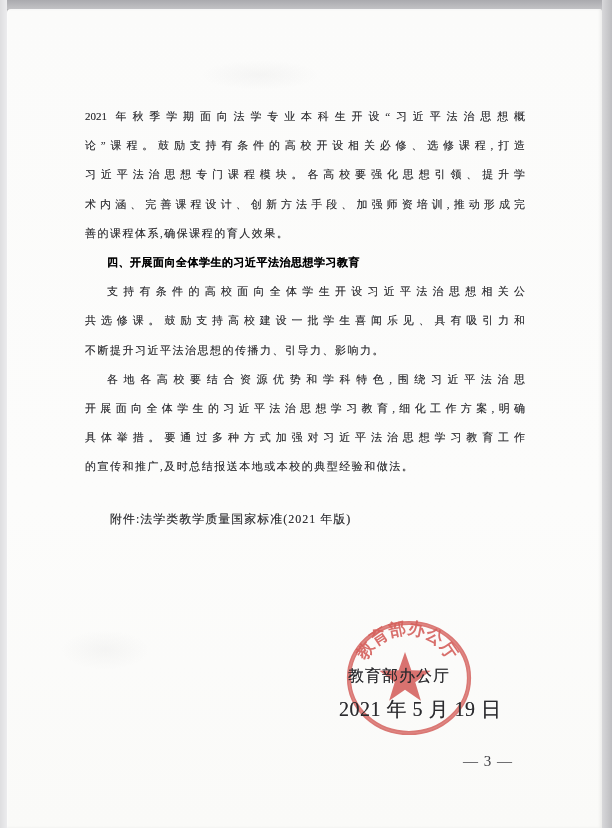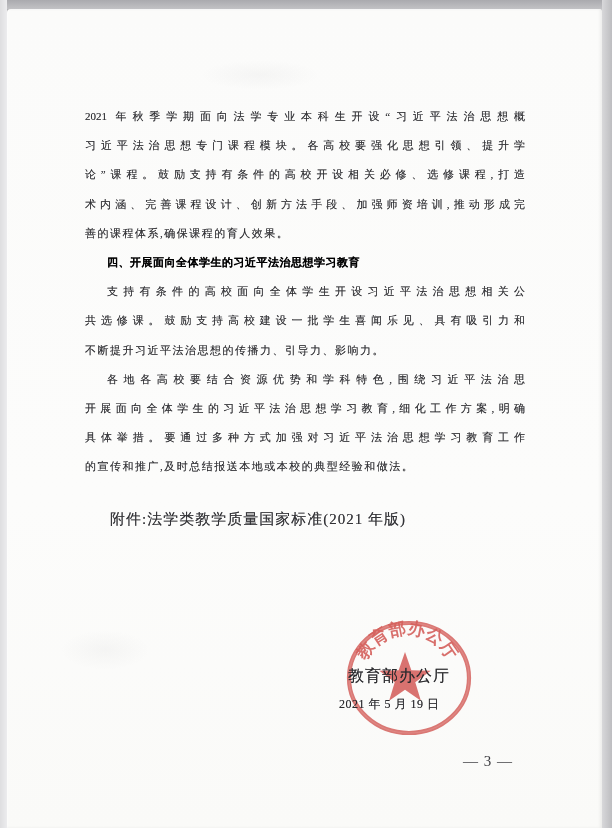--- a/index.html
+++ b/index.html
@@ -39,35 +39,35 @@
     text-shadow:0 0 0.5px rgba(40,40,46,0.55);
   }
   .line.end{text-align-last:left;letter-spacing:1.5px;}
   .line.indent{text-indent:2em;}
   .line.heading{
     text-align-last:left;font-weight:bold;text-indent:2em;
     letter-spacing:0.5px;color:#000000;
     text-shadow:0 0 0.6px rgba(20,20,25,0.8);
   }
   .attachment{
-    height:29.2px;line-height:29.2px;font-size:15px;
+    height:29.2px;line-height:29.2px;font-size:12px;
     margin-top:24px;padding-left:25px;letter-spacing:1px;
     text-shadow:0 0 0.5px rgba(40,40,46,0.55);
   }
   
   .seal-wrap{position:absolute;left:345px;top:619px;width:128px;height:118px;}
   .seal-wrap svg{mix-blend-mode:multiply;opacity:0.9;}
   .sig-dept{
     position:absolute;left:348px;top:666px;
     font-size:16px;letter-spacing:1px;color:#2b2b2e;
     text-shadow:0 0 0.5px rgba(40,40,46,0.6);
   }
   .sig-date{
     position:absolute;left:339px;top:696px;
-    font-size:12px;letter-spacing:0.5px;color:#2b2b2e;
+    font-size:20px;letter-spacing:0.5px;color:#2b2b2e;
     text-shadow:0 0 0.5px rgba(40,40,46,0.6);
   }
   .pagenum{
     position:absolute;left:463px;top:753px;
     font-size:15px;letter-spacing:1px;color:#3c3c40;
   }
   
   .smudge{position:absolute;border-radius:50%;pointer-events:none;}
   .s1{left:200px;top:60px;width:120px;height:30px;background:radial-gradient(rgba(120,120,125,0.05),transparent 70%);}
   .s2{left:60px;top:630px;width:90px;height:40px;background:radial-gradient(rgba(120,120,125,0.05),transparent 70%);}
@@ -78,22 +78,22 @@
 <div class="edge-top"></div>
 <div class="edge-left"></div>
 <div class="edge-right"></div>
 
 <div class="sheet"></div>
 <div class="smudge s1"></div>
 <div class="smudge s2"></div>
 
 <div class="textblock">
   <div class="line">2021 年秋季学期面向法学专业本科生开设“习近平法治思想概</div>
+  <div class="line">论”课程。鼓励支持有条件的高校开设相关必修、选修课程,打造</div>
   <div class="line">习近平法治思想专门课程模块。各高校要强化思想引领、提升学</div>
-  <div class="line">论”课程。鼓励支持有条件的高校开设相关必修、选修课程,打造</div>
   <div class="line">术内涵、完善课程设计、创新方法手段、加强师资培训,推动形成完</div>
   <div class="line end">善的课程体系,确保课程的育人效果。</div>
 
   <div class="line heading">四、开展面向全体学生的习近平法治思想学习教育</div>
 
   <div class="line indent">支持有条件的高校面向全体学生开设习近平法治思想相关公</div>
   <div class="line">共选修课。鼓励支持高校建设一批学生喜闻乐见、具有吸引力和</div>
   <div class="line end">不断提升习近平法治思想的传播力、引导力、影响力。</div>
 
 

